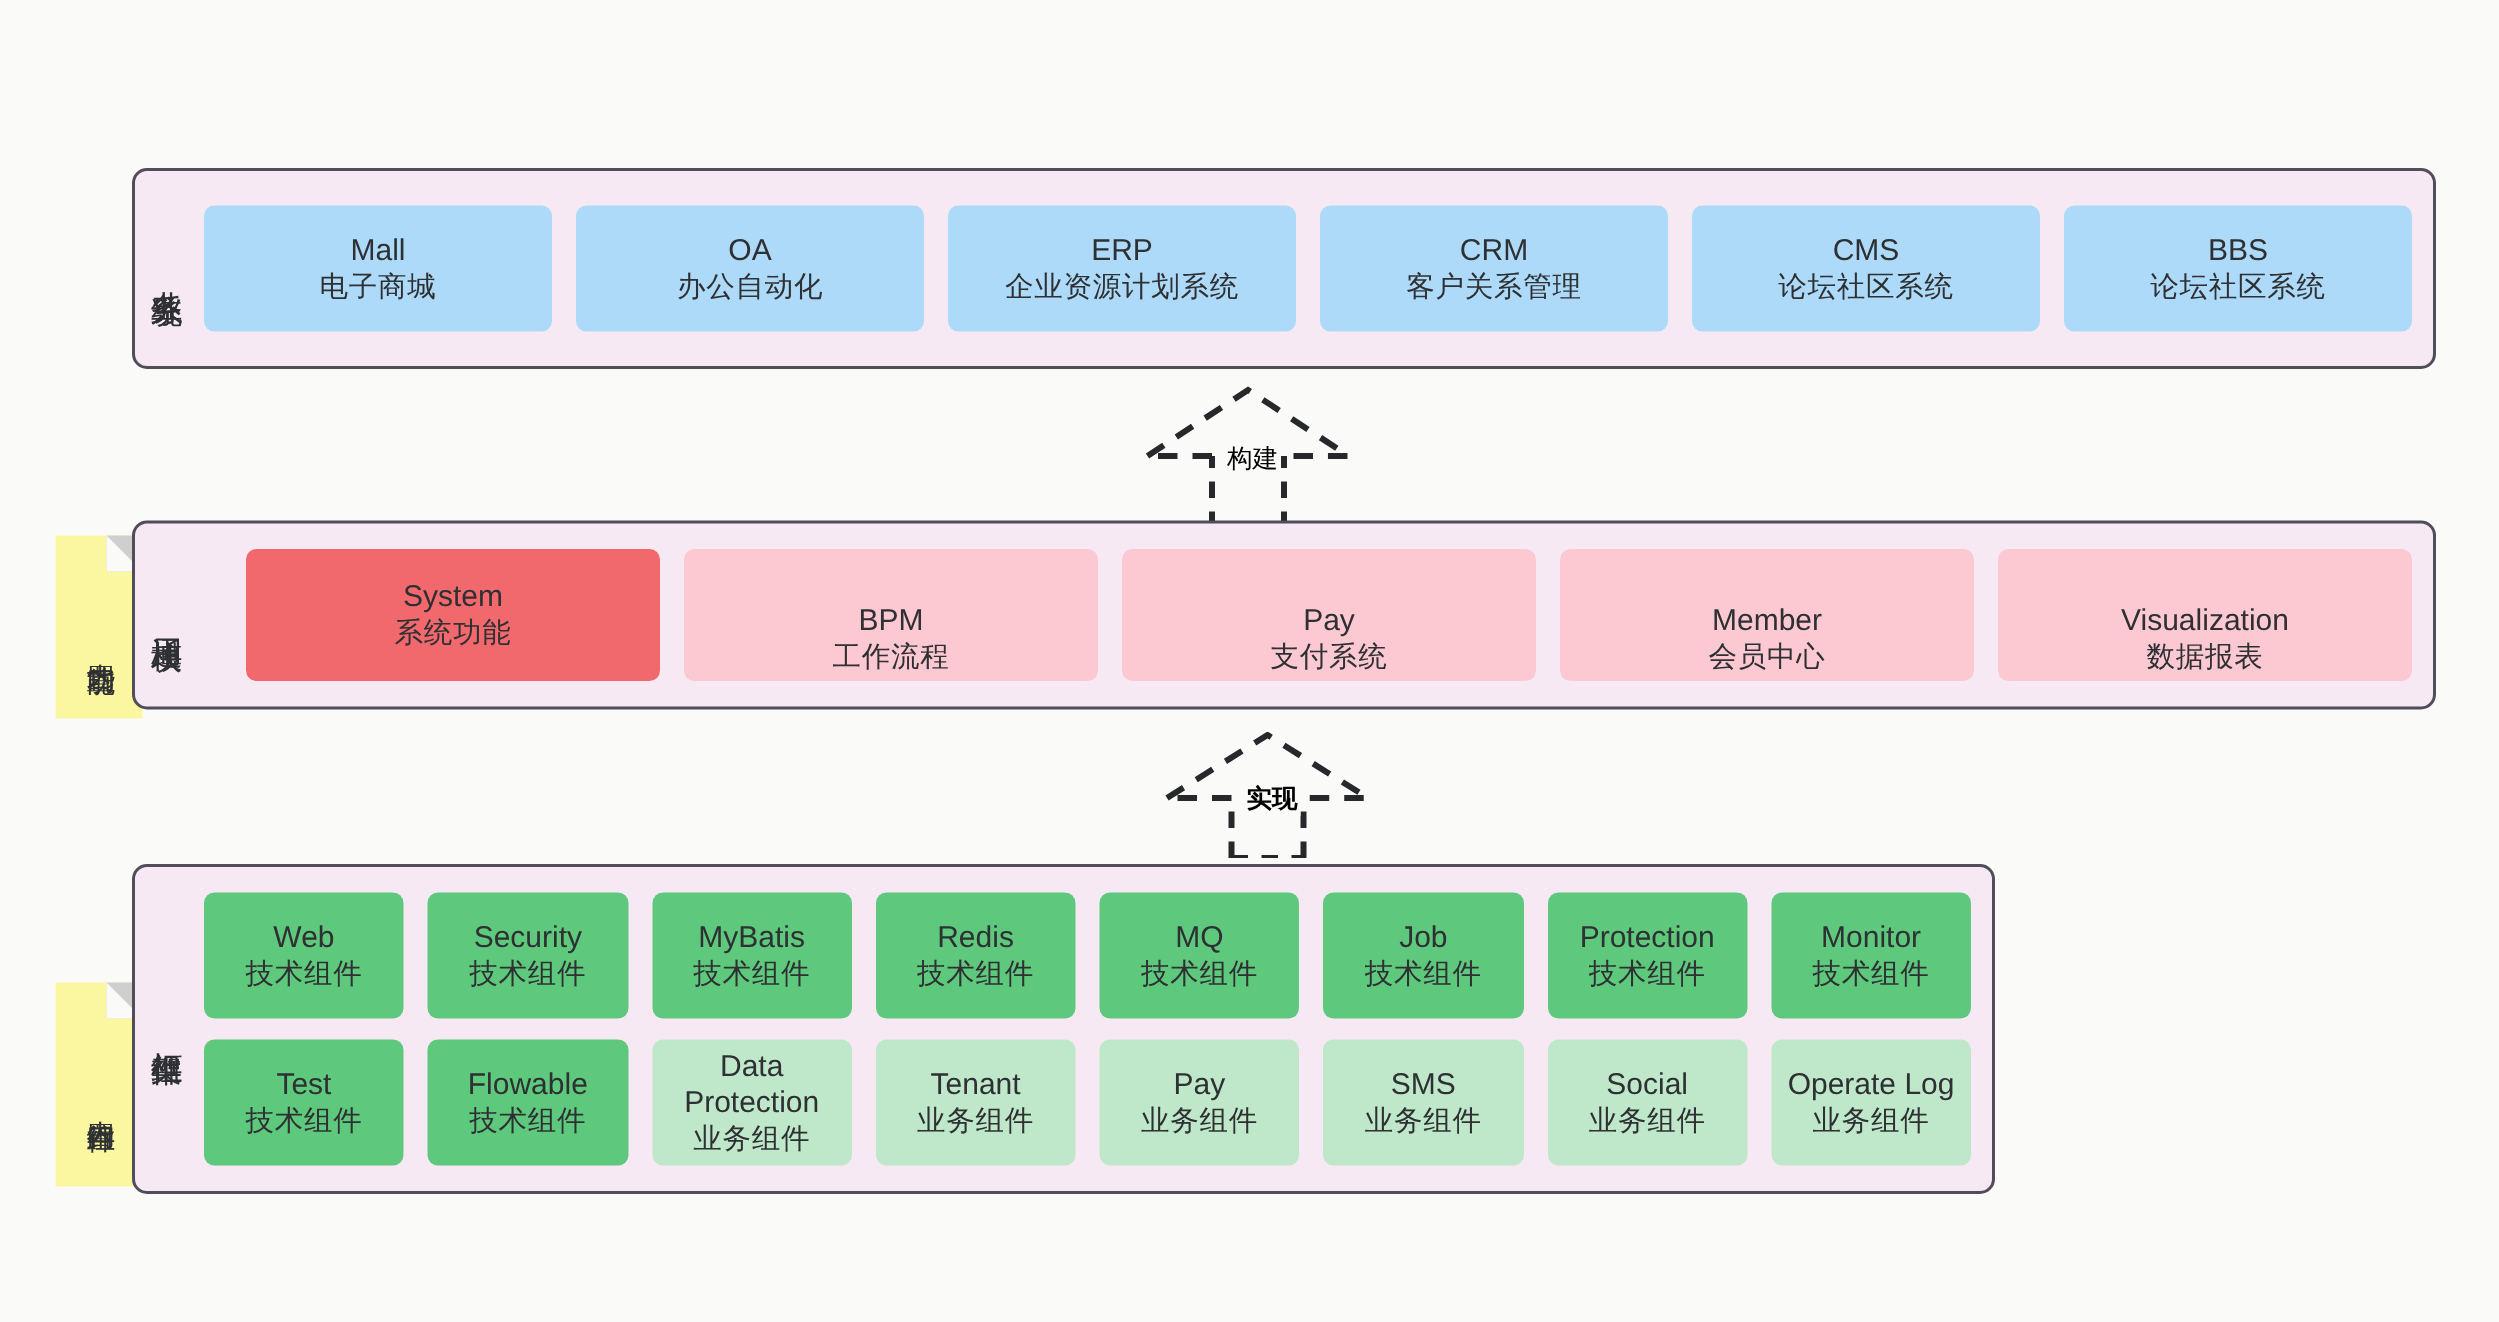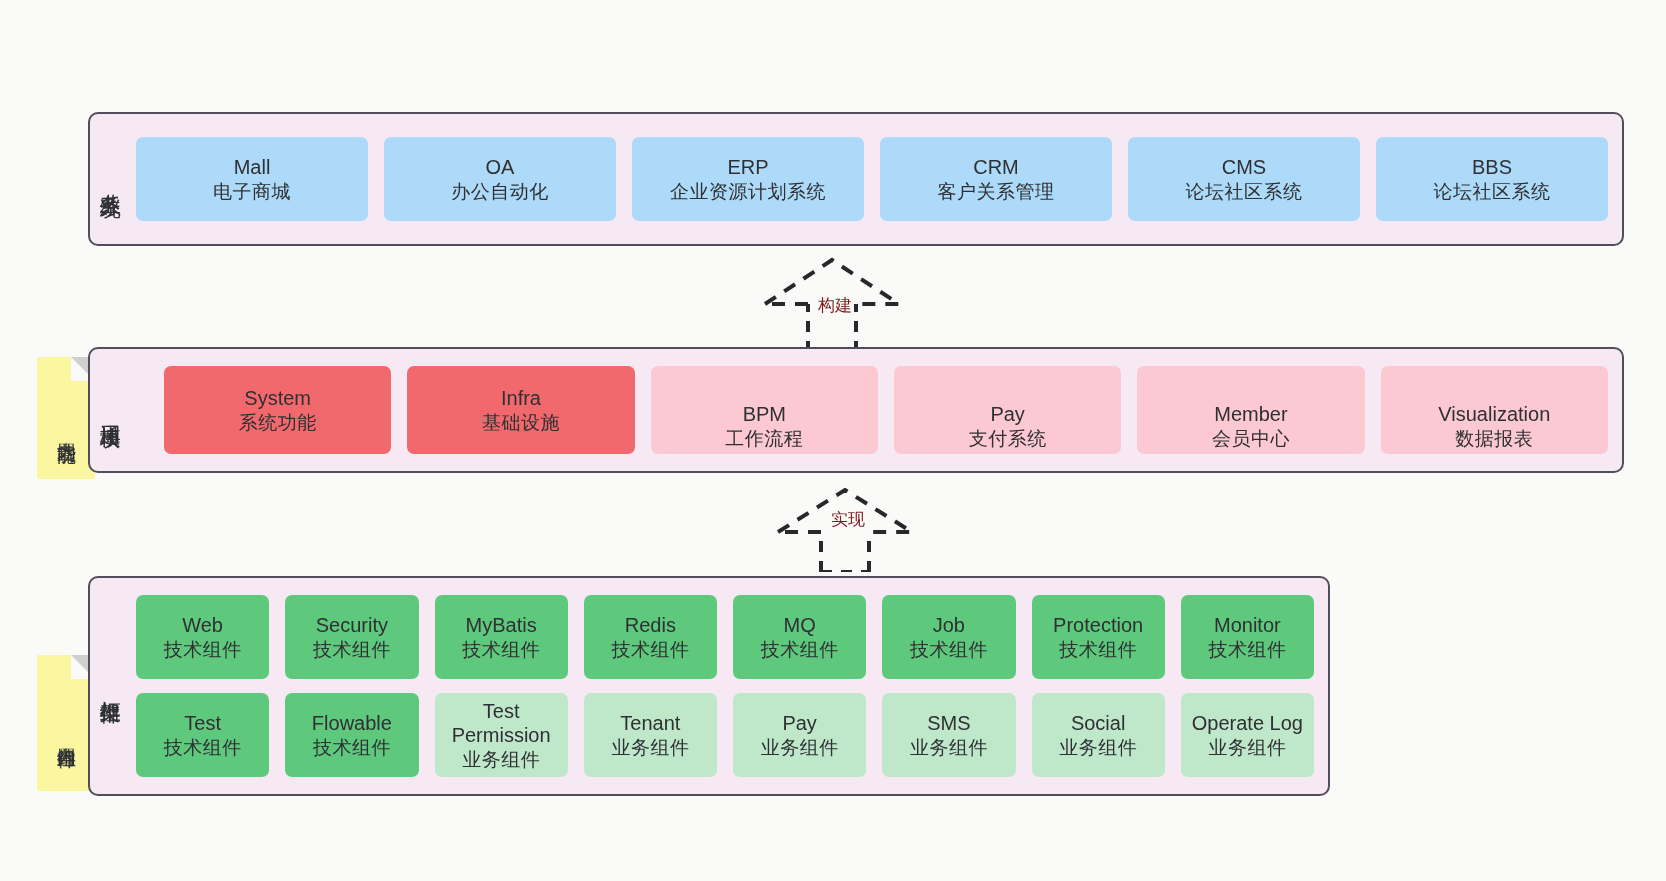--- a/index.html
+++ b/index.html
@@ -131,21 +131,21 @@
   
   .connector {
     position: absolute;
     pointer-events: none;
   }
   .connector .conn-label {
     position: absolute;
     left: 50%;
     transform: translateX(-50%);
     font-size: 17px;
-    color: #7f1d1d;
+    color: #000000;
     background: #fafaf9;
     padding: 0 2px;
     white-space: nowrap;
     user-select: none;
   }
 </style>
 </head>
 <body>
 
 <div id="canvas">
@@ -198,24 +198,20 @@
     <span>内置功能</span>
   </div>
   <div class="layer" id="layer-common" style="left:88px; top:347px; width:1536px; height:126px;gap:28px;">
     <div class="layer-title">通用模块</div>
     <div class="layer-body">
       <div class="row">
         <div class="node c-red h-mid">
           <span class="t-en">System</span>
           <span class="t-cn">系统功能</span>
         </div>
-        <div class="node c-red h-mid">
-          <span class="t-en">Infra</span>
-          <span class="t-cn">基础设施</span>
-        </div>
         <div class="node c-pink h-mid">
           <span class="t-en">BPM</span>
           <span class="t-cn">工作流程</span>
         </div>
         <div class="node c-pink h-mid">
           <span class="t-en">Pay</span>
           <span class="t-cn">支付系统</span>
         </div>
         <div class="node c-pink h-mid">
           <span class="t-en">Member</span>
@@ -229,21 +225,21 @@
     </div>
   </div>
 
   <div class="connector" style="left:773px; top:488px; width:150px; height:84px;">
     <svg width="150" height="84" viewBox="0 0 150 84">
       <path d="M 48 84 L 48 44" stroke="#26282b" stroke-width="4" fill="none" stroke-dasharray="11 9"></path>
       <path d="M 96 84 L 96 44" stroke="#26282b" stroke-width="4" fill="none" stroke-dasharray="11 9"></path>
       <path d="M 48 84 L 96 84" stroke="#26282b" stroke-width="4" fill="none" stroke-dasharray="11 9"></path>
       <path d="M 5 44 L 72 2 L 139 44 L 96 44 M 48 44 L 5 44" stroke="#26282b" stroke-width="4" fill="none" stroke-dasharray="13 10" stroke-linejoin="miter"></path>
     </svg>
-    <span class="conn-label" style="top:20px;">实现</span>
+    <span class="conn-label" style="top:33px;font-weight:bold;">实现</span>
   </div>
 
   <div class="note" style="left:37px; top:655px; height:136px;">
     <span>内置组件</span>
   </div>
   <div class="layer" id="layer-framework" style="left:88px; top:576px; width:1242px; height:220px;">
     <div class="layer-title">框架组件</div>
     <div class="layer-body">
 
       <div class="row">
@@ -284,21 +280,21 @@
       <div class="row">
         <div class="node c-green h-tall">
           <span class="t-en">Test</span>
           <span class="t-cn">技术组件</span>
         </div>
         <div class="node c-green h-tall">
           <span class="t-en">Flowable</span>
           <span class="t-cn">技术组件</span>
         </div>
         <div class="node c-lightgreen h-tall wrap">
-          <span class="t-en">Test Permission</span>
+          <span class="t-en">Data Protection</span>
           <span class="t-cn">业务组件</span>
         </div>
         <div class="node c-lightgreen h-tall">
           <span class="t-en">Tenant</span>
           <span class="t-cn">业务组件</span>
         </div>
         <div class="node c-lightgreen h-tall">
           <span class="t-en">Pay</span>
           <span class="t-cn">业务组件</span>
         </div>

